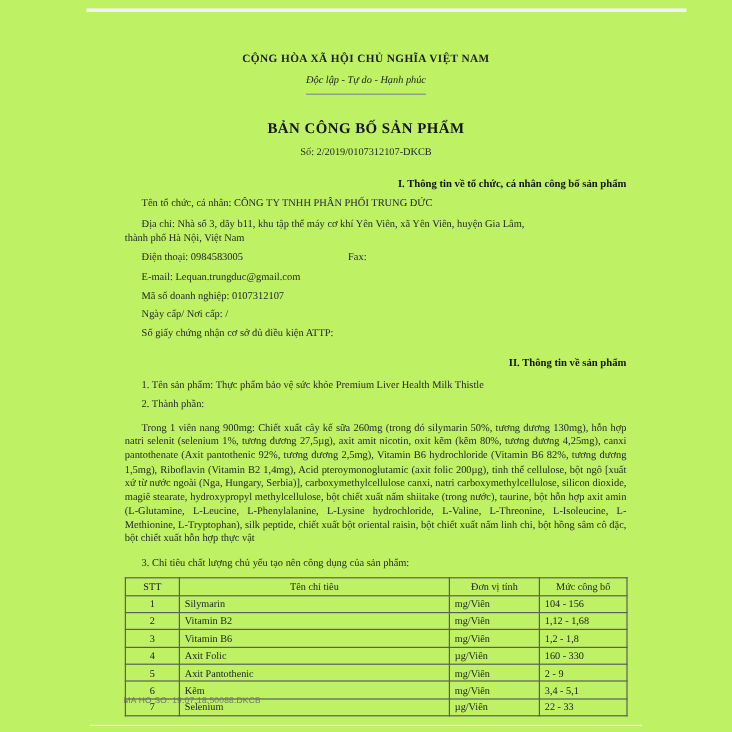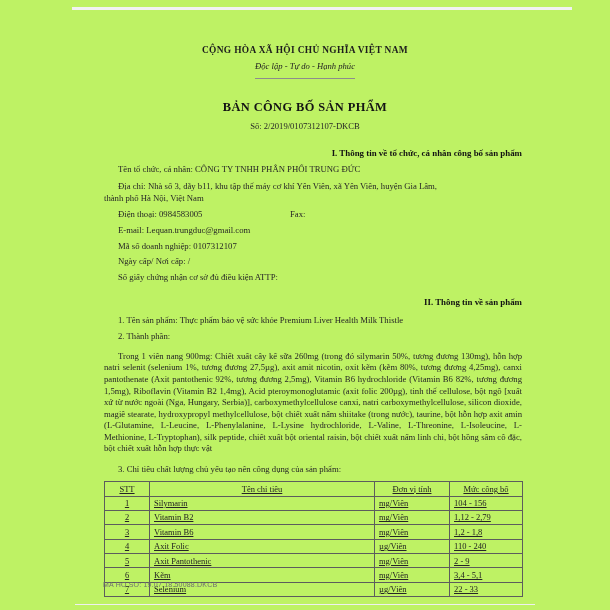--- a/index.html
+++ b/index.html
@@ -125,21 +125,20 @@
     text-indent: 14px;
     line-height: 1.3;
   }
   .item-line.first { margin-top: 8px; }
 
   
   .tbl-wrap {
     margin-left: 104px;
     margin-right: 88px;
     margin-top: 6px;
-    text-decoration: underline;
   }
   table.spec {
     border-collapse: collapse;
     width: 418px;
     font-size: 8.5px;
     table-layout: fixed;
   }
   table.spec th, table.spec td {
     border: 1px solid #5d5d5d;
     padding: 1.5px 4px;
@@ -230,33 +229,33 @@
           <tr>
             <td class="stt">1</td>
             <td class="name">Silymarin</td>
             <td class="unit">mg/Viên</td>
             <td class="level">104 - 156</td>
           </tr>
           <tr>
             <td class="stt">2</td>
             <td class="name">Vitamin B2</td>
             <td class="unit">mg/Viên</td>
-            <td class="level">1,12 - 2,79</td>
+            <td class="level">1,12 - 1,68</td>
           </tr>
           <tr>
             <td class="stt">3</td>
             <td class="name">Vitamin B6</td>
             <td class="unit">mg/Viên</td>
             <td class="level">1,2 - 1,8</td>
           </tr>
           <tr>
             <td class="stt">4</td>
             <td class="name">Axit Folic</td>
             <td class="unit">µg/Viên</td>
-            <td class="level">110 - 240</td>
+            <td class="level">160 - 330</td>
           </tr>
           <tr>
             <td class="stt">5</td>
             <td class="name">Axit Pantothenic</td>
             <td class="unit">mg/Viên</td>
             <td class="level">2 - 9</td>
           </tr>
           <tr>
             <td class="stt">6</td>
             <td class="name">Kẽm</td>

